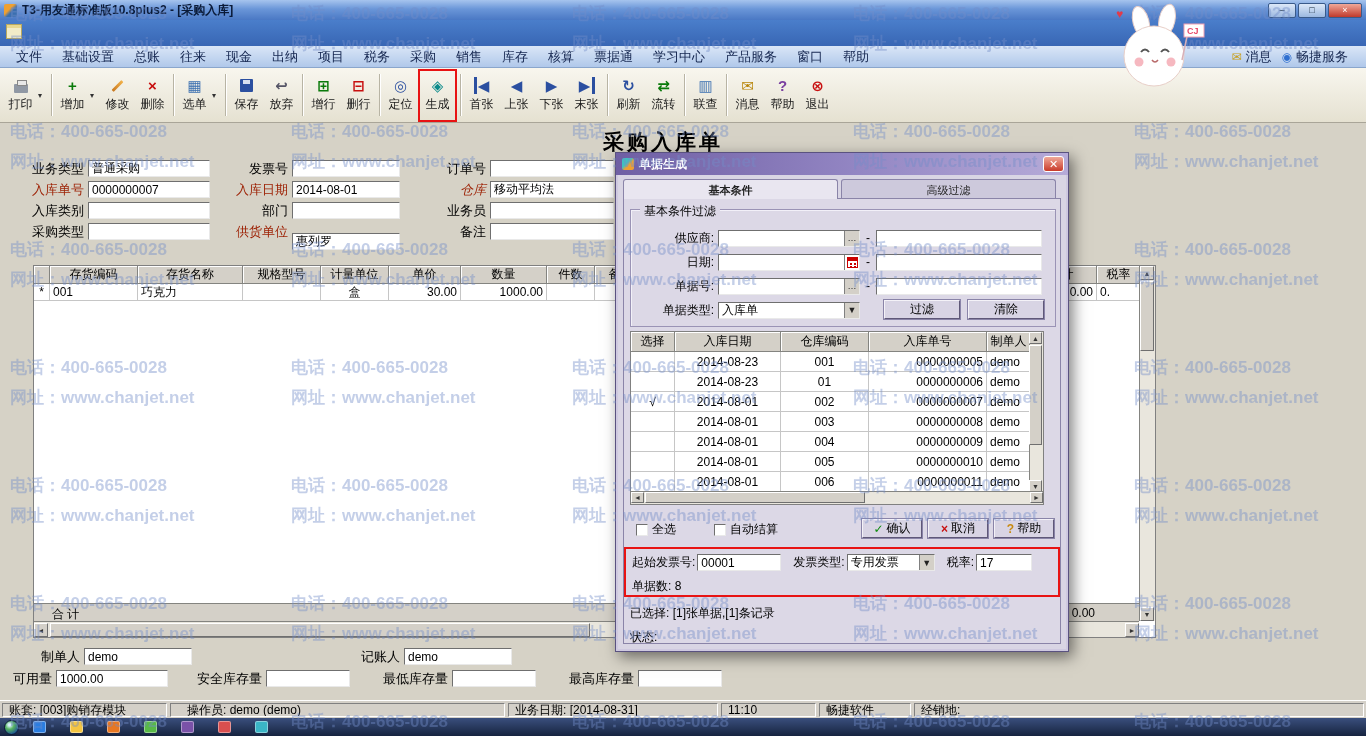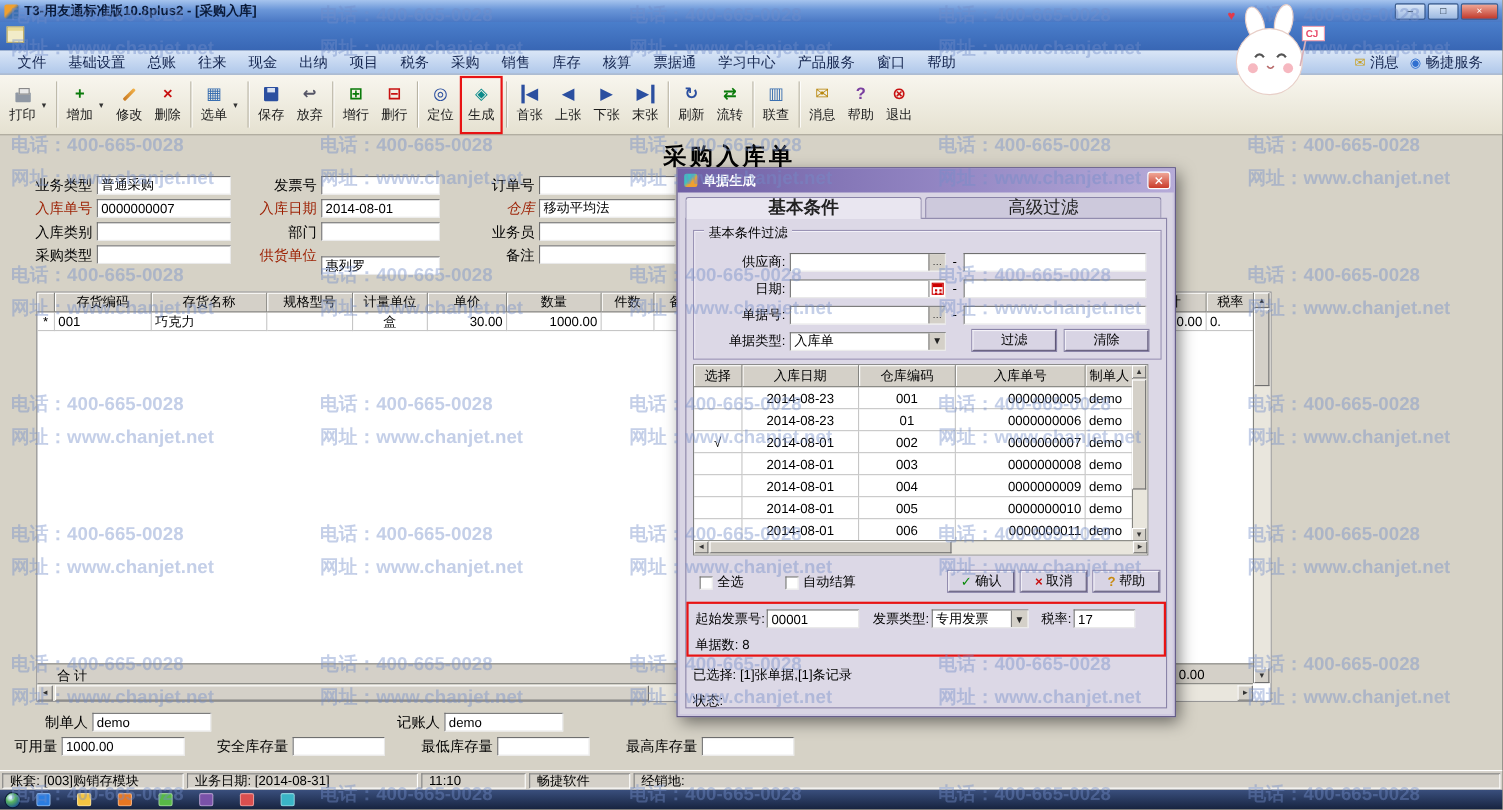--- a/index.html
+++ b/index.html
@@ -108,21 +108,21 @@
     box-shadow:4px 5px 14px rgba(0,0,0,.5), inset 0 0 0 2px #cfc9e0; }
   #dlg-title { height:22px; background:linear-gradient(90deg,#6f5fa4,#9487c4 55%,#b6abd8);
     display:flex; align-items:center; padding:0 4px 0 6px; }
   #dlg-title .tico2 { width:12px; height:12px; border-radius:2px; margin-right:5px;
     background:linear-gradient(135deg,#40c0c0 40%,#f0a030 60%); }
   #dlg-title .tt { color:#fff; font-weight:700; font-size:12px; flex:1; }
   .dlg-close { width:21px; height:16px; background:linear-gradient(#f0a898,#c93a2a);
     border:1px solid #fff; border-radius:3px; color:#fff; font-size:11px; font-weight:700;
     display:flex; align-items:center; justify-content:center; }
   .dtab { position:absolute; top:26px; height:20px; width:215px; text-align:center; line-height:20px;
-    font-size:16px; border:1px solid #8a84a8; border-bottom:none; border-radius:3px 3px 0 0;
+    font-size:11px; border:1px solid #8a84a8; border-bottom:none; border-radius:3px 3px 0 0;
     background:#cdc9dc; color:#222; }
   .dtab.active { background:#e9e6f0; font-weight:700; z-index:2; }
   #dpanel { position:absolute; left:7px; top:45px; right:7px; bottom:7px;
     border:1px solid #8a84a8; background:#dcd8e6; }
   .grp { position:absolute; left:14px; top:56px; width:426px; height:118px;
     border:1px solid #9a93b5; box-shadow:inset 1px 1px 0 #f2f0f8; }
   .grp-label { position:absolute; left:24px; top:50px; background:#dcd8e6; padding:0 4px; font-size:12px; }
   .df { position:absolute; display:flex; align-items:center; height:18px; font-size:12px; }
   .df .dlb { width:88px; text-align:right; padding-right:4px; white-space:nowrap; }
   .inwrap { display:flex; align-items:stretch; height:17px; border:1px solid;
@@ -472,20 +472,21 @@
       <span class="lb" style="width:84px;">最低库存量</span>
       <input class="tbx" style="width: 84px;" value="">
     </div>
   <div class="ff" style="left:554px;top:670px;">
       <span class="lb" style="width:84px;">最高库存量</span>
       <input class="tbx" style="width: 84px;" value="">
     </div>
 
   <div id="statusbar">
     <span class="seg" style="width:165px;">账套: [003]购销存模块</span>
+    <span class="seg" style="width:335px;padding-left:16px;">操作员: demo (demo)</span>
     <span class="seg" style="width:210px;">业务日期: [2014-08-31]</span>
     <span class="seg" style="width:95px;">11:10</span>
     <span class="seg" style="width:92px;">畅捷软件</span>
     <span class="seg" style="flex:1;">经销地:</span>
   </div>
 
   <div id="taskbar">
       <span class="orb"></span>
       <span class="tico" style="background: rgb(42, 125, 225);"></span>
       <span class="tico" style="background: rgb(244, 197, 66);"></span>

